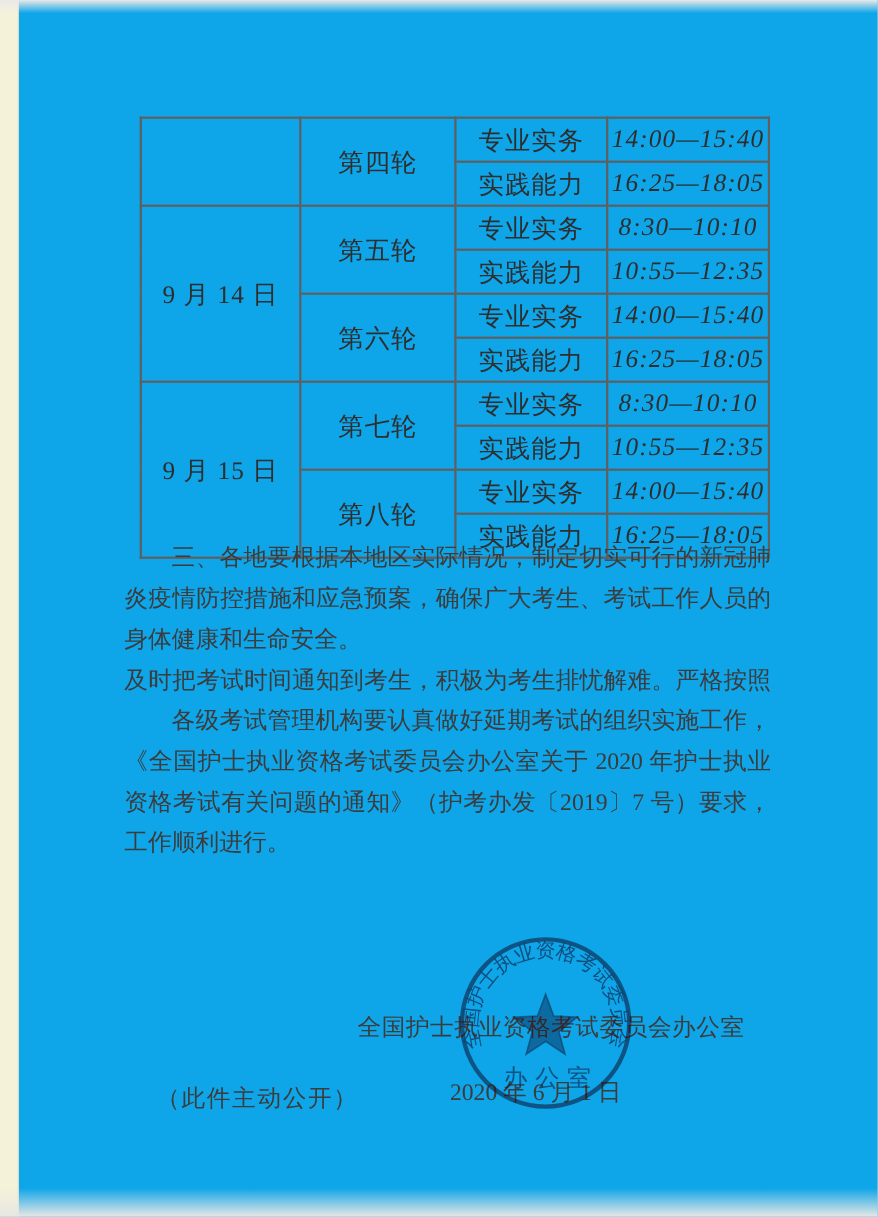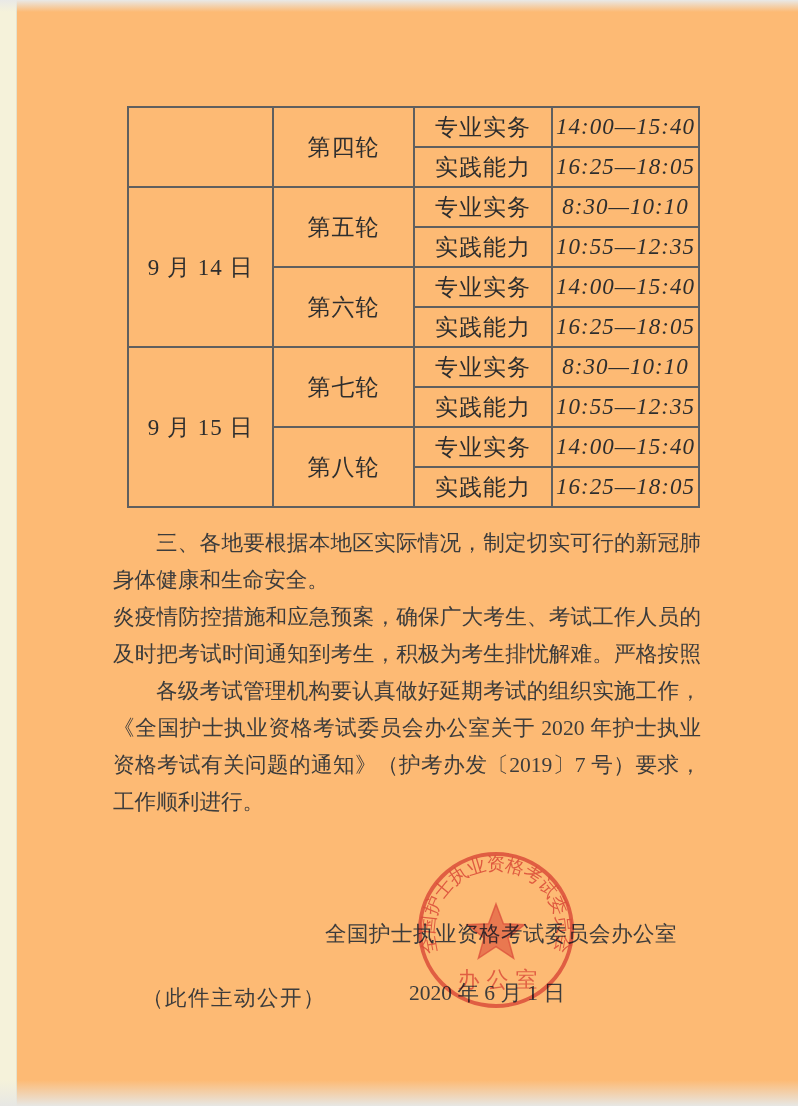--- a/index.html
+++ b/index.html
@@ -3,21 +3,21 @@
 <meta charset="utf-8">
 <style>
   html,body{margin:0;padding:0;}
   body{
     width:798px;height:1106px;overflow:hidden;
     background:#f1f1ef;
     font-family:"Liberation Serif","DejaVu Serif",serif;
   }
   .page{
     position:relative;width:798px;height:1106px;
-    background:#fdba74;
+    background:#0ea5e9;
   }
   
   .scan-left-strip{
     position:absolute;left:0;top:0;width:16px;height:1106px;
     background:#f5f2da;border-right:1px solid #e6e2cb;
   }
   .scan-top-band{
     position:absolute;left:0;top:0;width:798px;height:12px;
     background:linear-gradient(#e9e9e7,rgba(252,252,251,0));
   }
@@ -42,21 +42,20 @@
   }
   td.c-time{font-size:22px;letter-spacing:0;font-style:italic;}
   td.c-date{font-size:22px;letter-spacing:0;}
 
   
   .body-text{
     position:absolute;left:113px;top:489px;width:588px;
     color:#3c3c3c;
     font-size:21.6px;line-height:37px;
     letter-spacing:0;
-    margin-top:36px;
   }
   .body-text .line{
     height:37px;white-space:nowrap;
     text-align:justify;text-align-last:justify;
   }
   .body-text .line.indent{padding-left:43px;}
   .body-text .line.short{text-align-last:left;}
 
   
   .sig-org{
@@ -141,22 +140,22 @@
       </tr>
       <tr>
         <td class="c-subject">实践能力</td>
         <td class="c-time">16:25—18:05</td>
       </tr>
     </tbody>
   </table>
 
   <div class="body-text">
     <div class="line indent">三、各地要根据本地区实际情况，制定切实可行的新冠肺</div>
+    <div class="line">炎疫情防控措施和应急预案，确保广大考生、考试工作人员的</div>
     <div class="line short">身体健康和生命安全。</div>
-    <div class="line">炎疫情防控措施和应急预案，确保广大考生、考试工作人员的</div>
     <div class="line">及时把考试时间通知到考生，积极为考生排忧解难。严格按照</div>
     <div class="line indent">各级考试管理机构要认真做好延期考试的组织实施工作，</div>
     <div class="line">《全国护士执业资格考试委员会办公室关于 2020 年护士执业</div>
     <div class="line">资格考试有关问题的通知》（护考办发〔2019〕7 号）要求，</div>
     <div class="line short">工作顺利进行。</div>
   </div>
 
   <div class="sig-org">全国护士执业资格考试委员会办公室</div>
   <div class="sig-date">2020 年 6 月 1 日</div>
   <div class="disclosure">（此件主动公开）</div>

